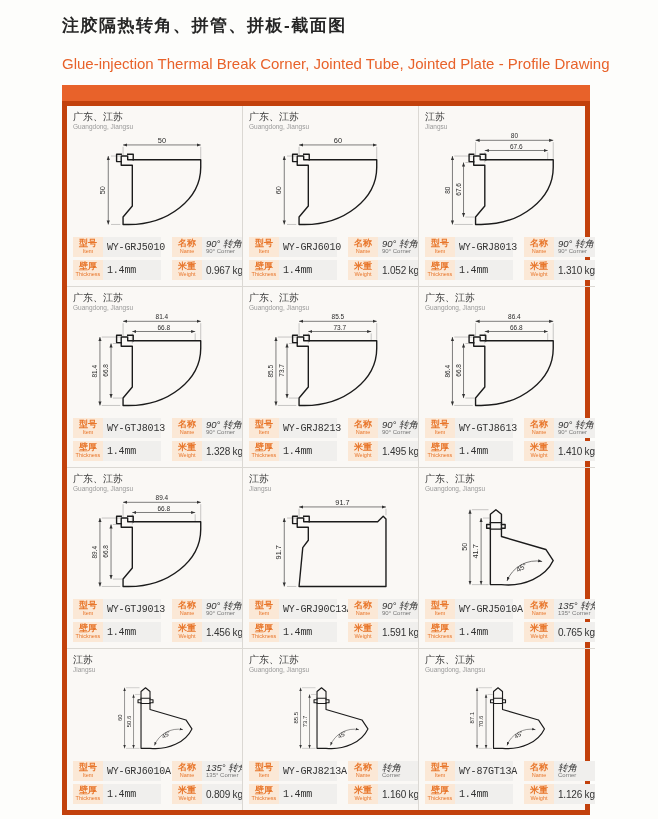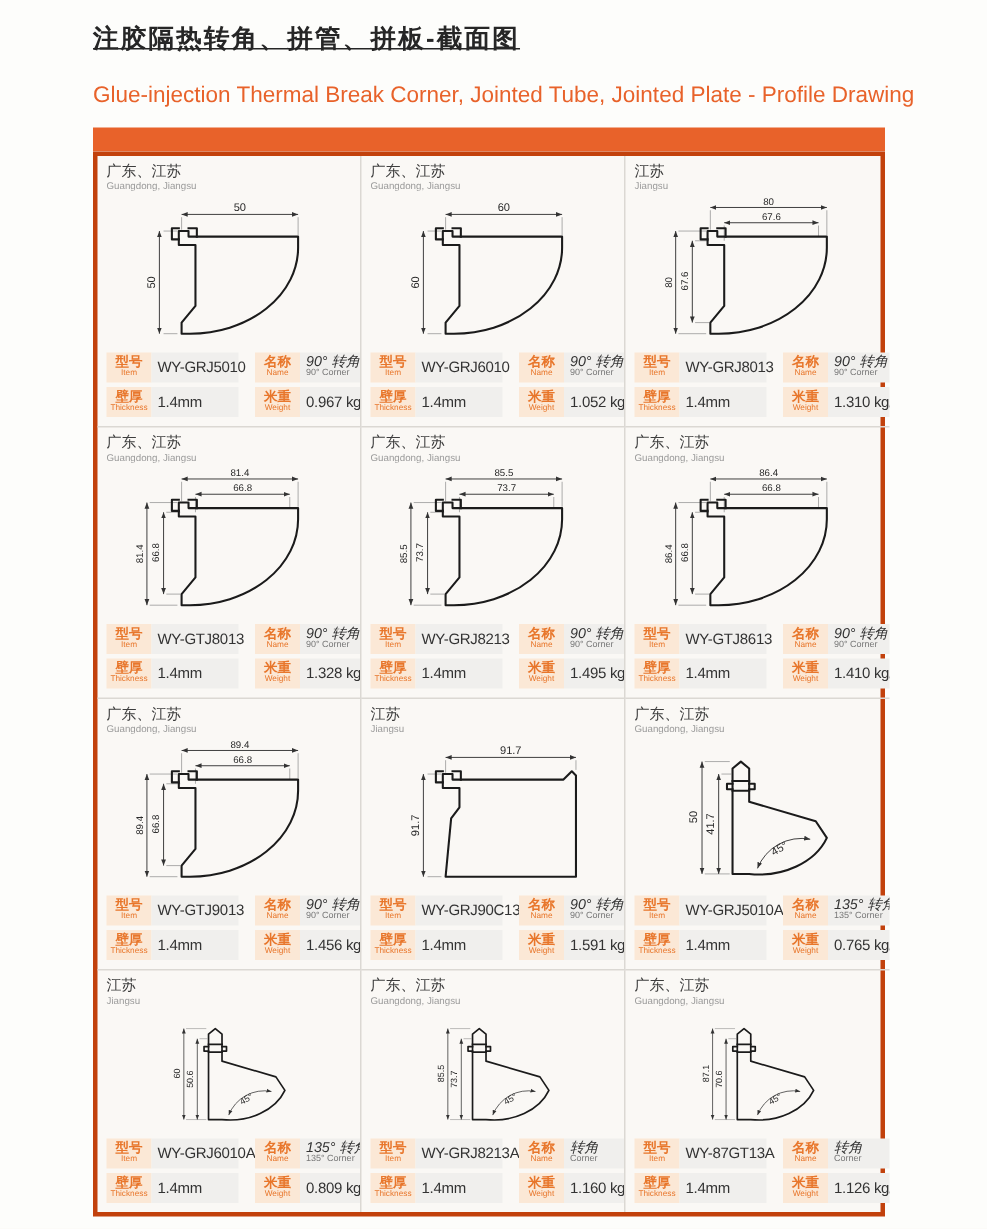--- a/index.html
+++ b/index.html
@@ -10,41 +10,40 @@
     overflow: hidden;
     position: relative;
   }
   .page-title {
     margin: 15px 0 17px 62px;
     font-size: 17px;
     font-weight: bold;
     color: #262626;
     letter-spacing: 1.5px;
     line-height: 22px;
-    text-decoration: underline;
   }
   .page-subtitle {
     margin: 4px 0 0 62px;
     font-size: 15px;
     color: var(--accent, #E8622A);
     line-height: 19px;
   }
   .banner {
     margin: 12px 0 0 62px;
     width: 528px;
     height: 16px;
     background: var(--accent, #E8622A);
   }
   .grid {
     margin-left: 62px;
     width: 528px;
     display: grid;
     grid-template-columns: repeat(3, 176px);
     grid-template-rows: 181px 181px 181px 161px;
-    border: 3px solid #c2410c;
+    border: 5px solid #c2410c;
     background: #FAF8F5;
   }
   .cell {
     border-right: 1px solid #DBD8D3;
     border-bottom: 1px solid #DBD8D3;
     padding: 5px 6px 6px 6px;
     display: flex;
     flex-direction: column;
     overflow: hidden;
   }
@@ -81,21 +80,21 @@
   .lz { display: block; font-size: 9px; font-weight: bold; }
   .le { display: block; font-size: 5.5px; margin-top: 1px; white-space: nowrap; }
   .tvalue {
     background: var(--value-bg, #F0EFED);
     display: flex;
     flex-direction: column;
     justify-content: center;
     padding: 1px 4px;
     height: 20px;
   }
-  .v1 { width: 58px; }
+  .v1 { width: 58px; font-family: Liberation Mono, monospace; }
   .v2 { width: 48px; }
   .val { font-size: 10px; color: #333; white-space: nowrap; letter-spacing: -0.2px; }
   .nz { font-size: 9.5px; color: #333; line-height: 1; white-space: nowrap; font-style: italic; }
   .ne { font-size: 6px; color: #777; line-height: 1.2; white-space: nowrap; }
 </style>
 </head>
 <body>
 
 <svg width="0" height="0" style="position:absolute">
   <defs>

